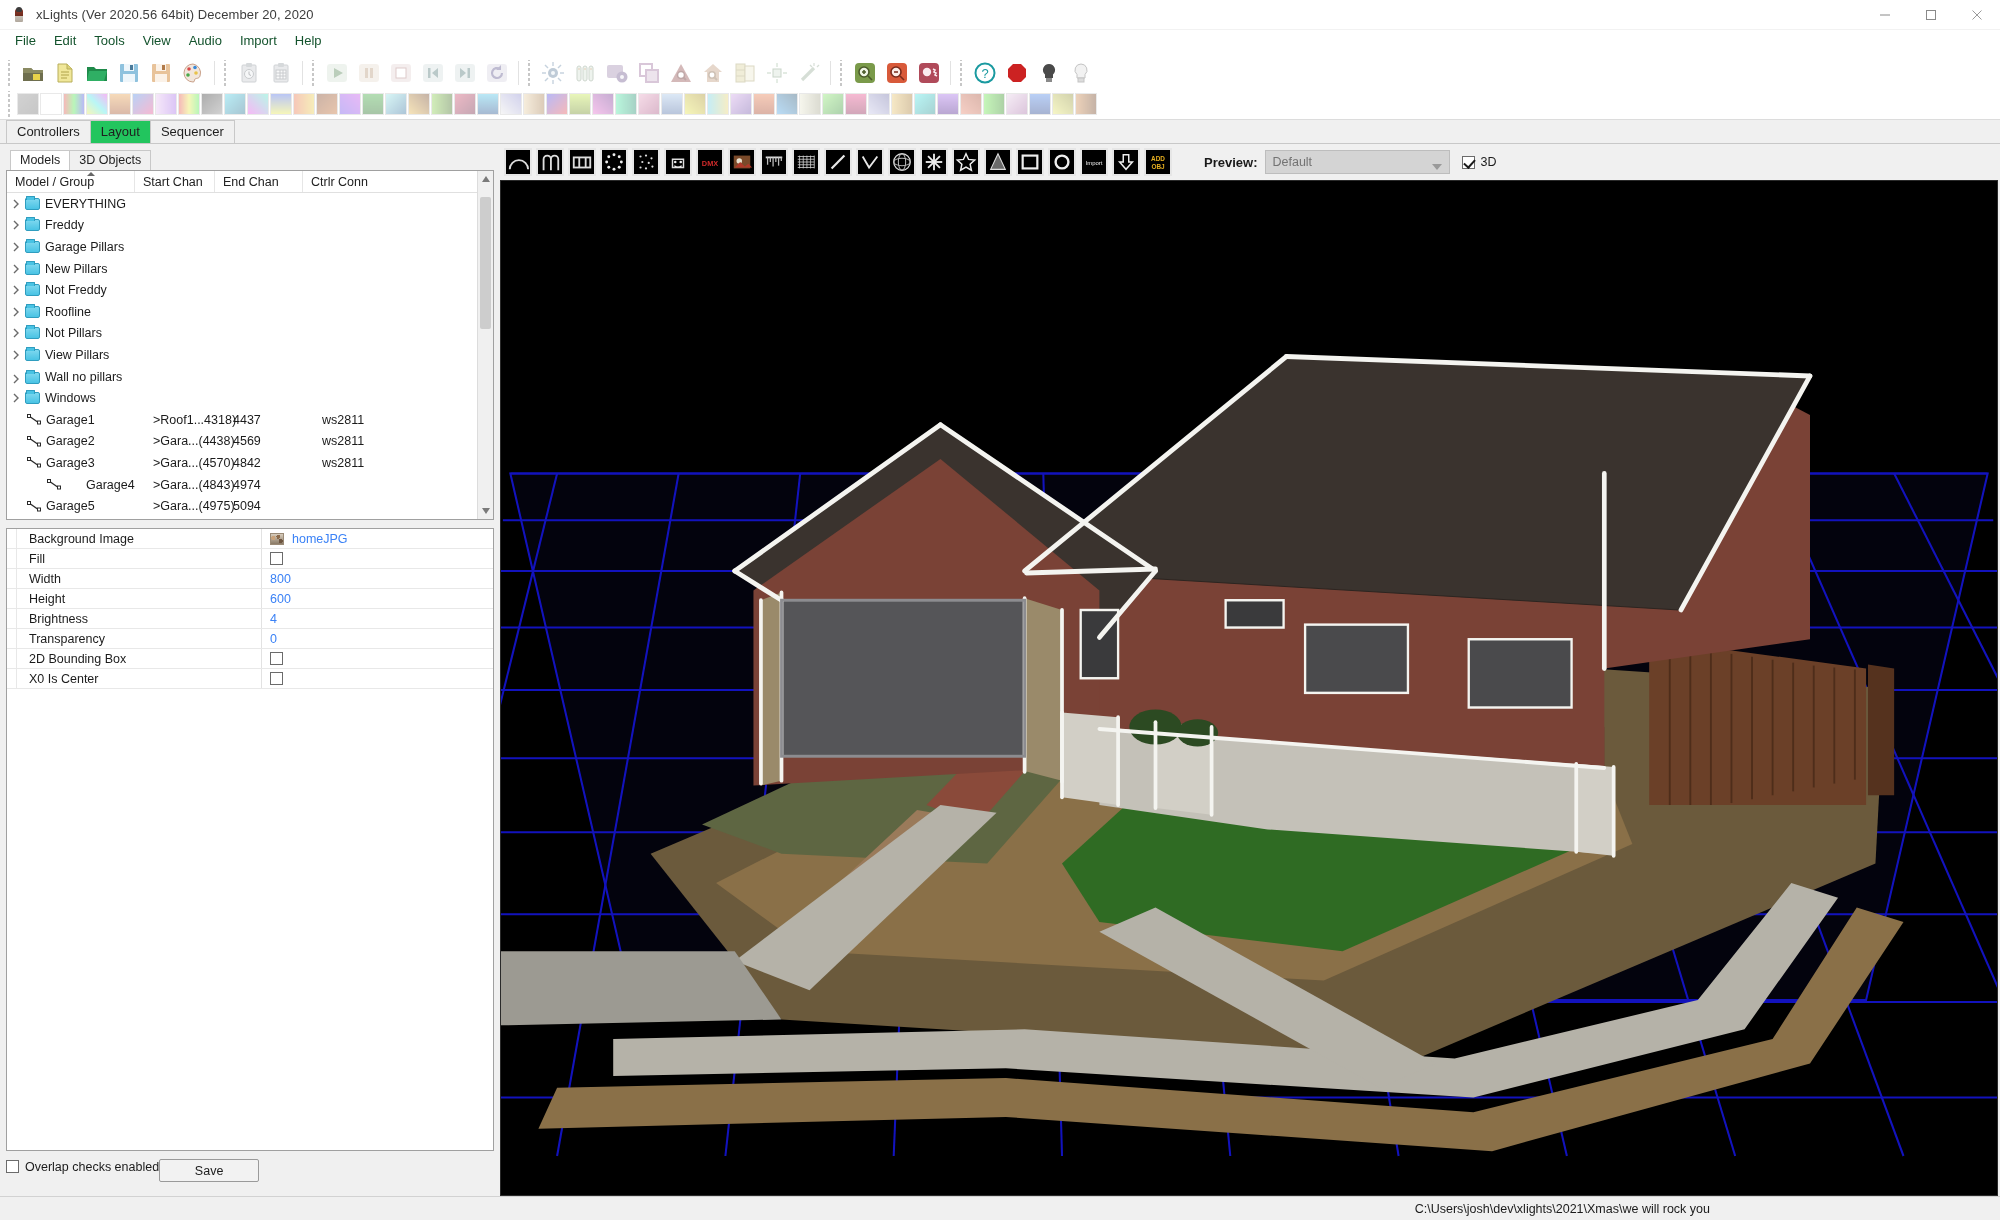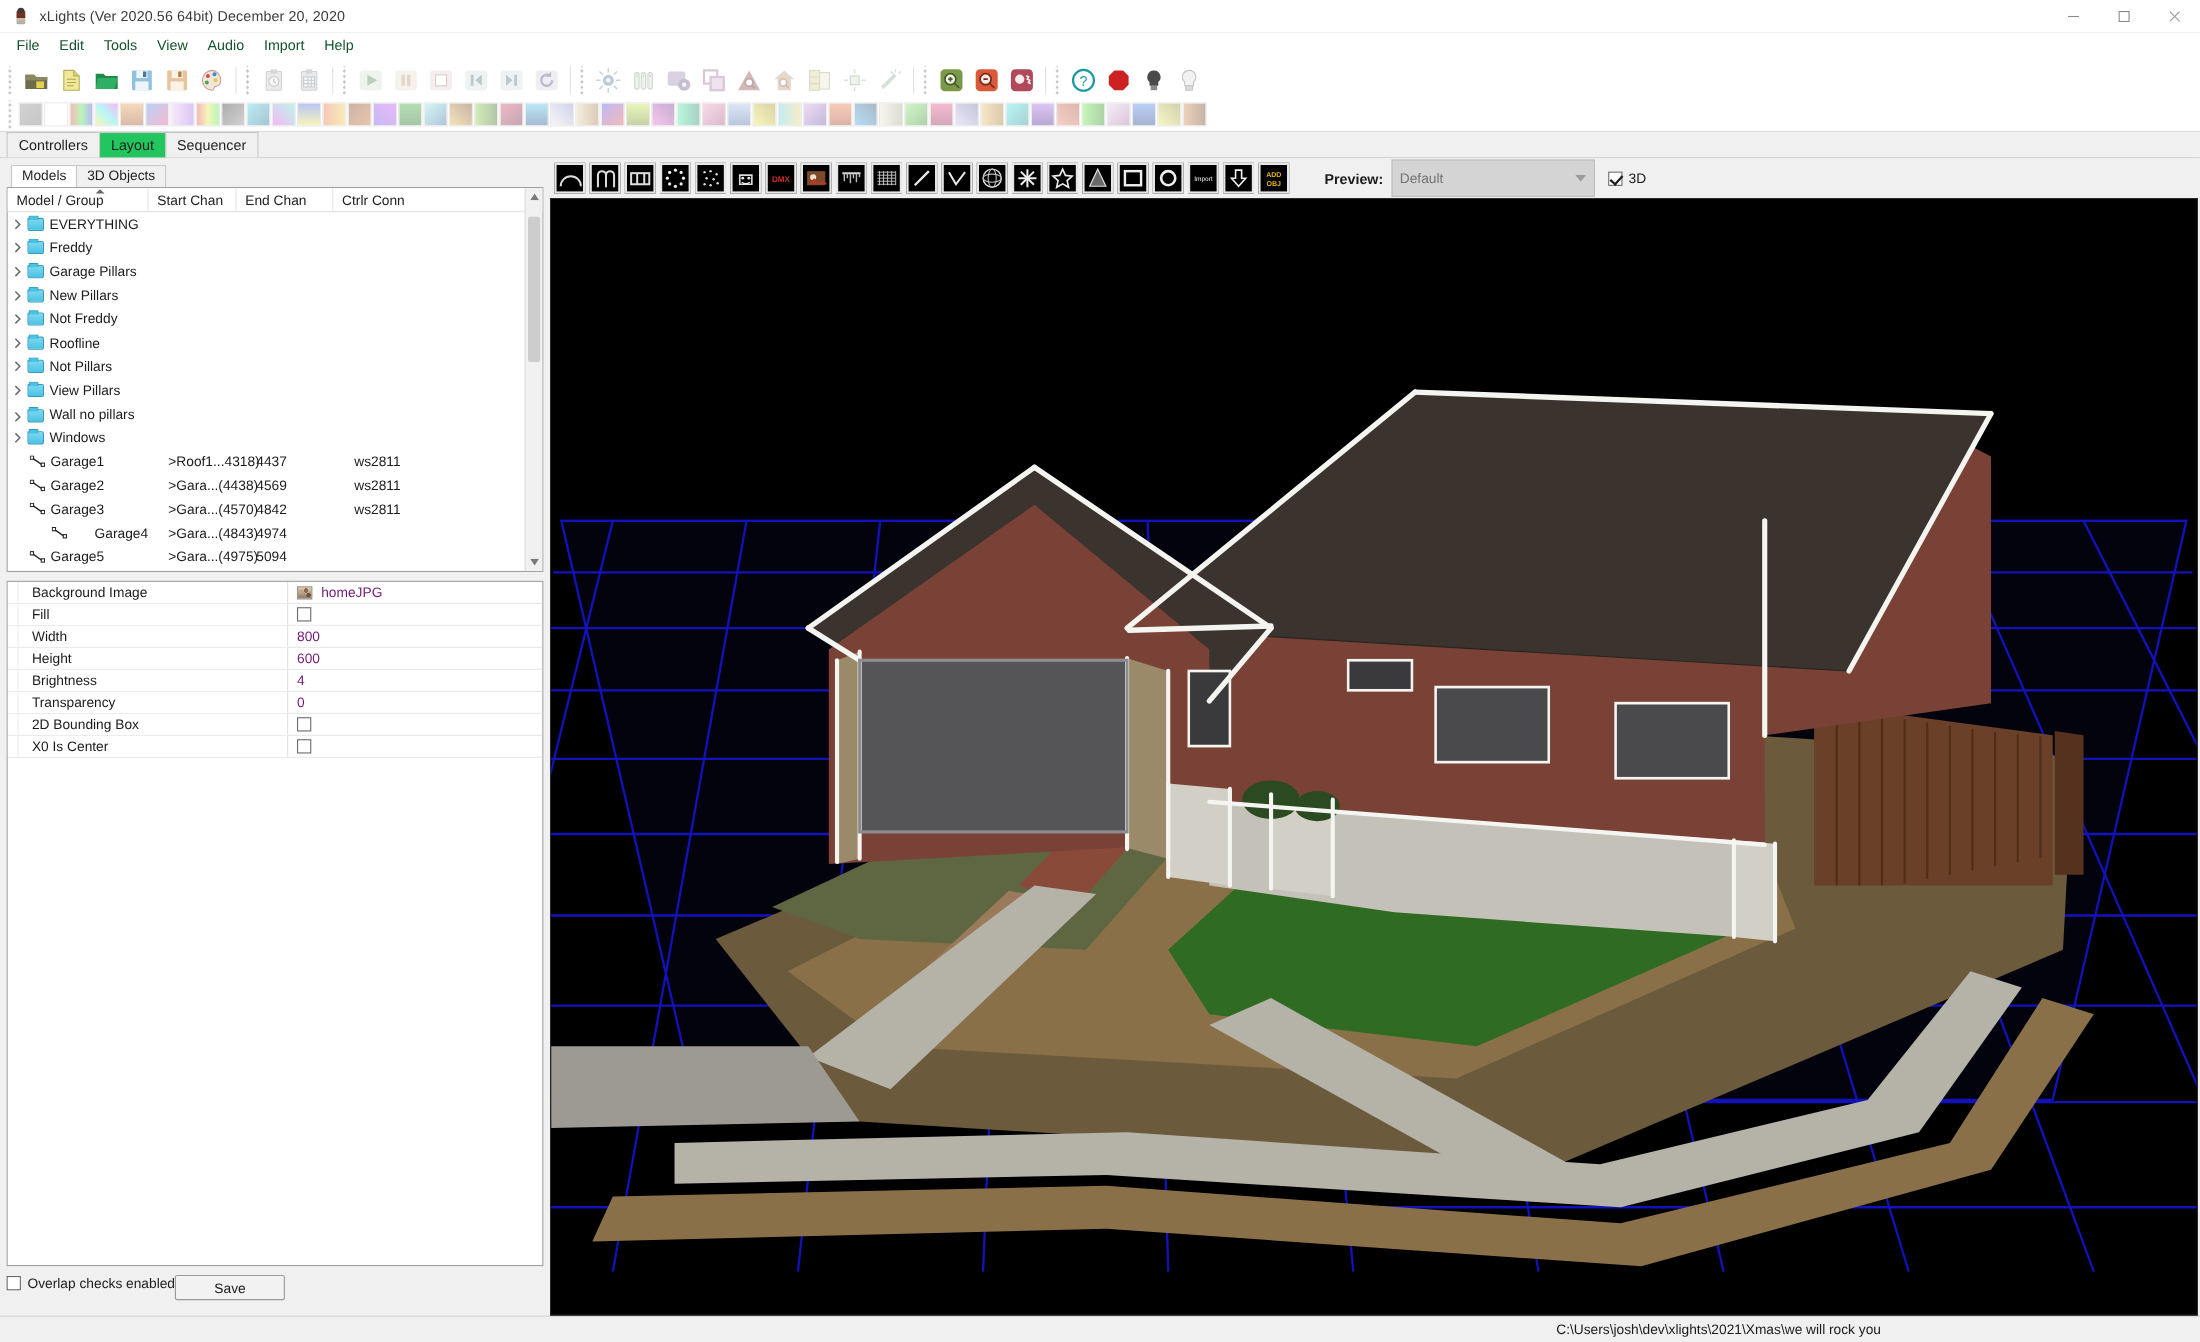--- a/index.html
+++ b/index.html
@@ -217,21 +217,21 @@
   .prow { display: flex; height: 20px; border-bottom: 1px solid #e8e8e8; }
   .pname {
     width: 245px; flex: 0 0 245px;
     font-size: 12.5px; color: #1b1b1b;
     display: flex; align-items: center; padding-left: 12px;
     border-right: 1px solid #e2e2e2;
     background: #ffffff;
   }
   .pval {
     flex: 1 1 auto; display: flex; align-items: center; padding-left: 8px;
-    font-size: 12.5px; color: #701a75;
+    font-size: 12.5px; color: #3b82f6;
   }
   .pgutter { width: 10px; flex: 0 0 10px; background: #ffffff; border-right: 1px solid #e8e8e8; }
   .cbox {
     width: 13px; height: 13px; border: 1px solid #6b6b6b; background:#fff;
     display:inline-block; vertical-align: middle;
   }
   .thumbimg {
     width: 14px; height: 12px; margin-right: 8px;
     background:
       radial-gradient(circle at 20% 40%, #c9a27a 0 2px, transparent 2px),
@@ -266,21 +266,21 @@
   .mtbi {
     width: 28px; height: 28px; margin-right: 4px;
     background: #000; border: 2px solid #e6e6e6;
     display:flex; align-items:center; justify-content:center;
     flex: 0 0 28px;
   }
   .mtbi svg { display:block; }
   .preview-right { margin-left: 28px; display:flex; align-items:center; }
   .preview-label { font-size: 13px; color: #1a1a1a; font-weight: bold; margin-right: 8px; }
   .preview-select {
-    width: 185px; height: 34px;
+    width: 185px; height: 24px;
     background: #d4d4d4; border: 1px solid #bdbdbd;
     display: flex; align-items: center; padding: 0 6px;
     font-size: 12.5px; color: #737373;
     position: relative;
   }
   .preview-select .chev {
     position: absolute; right: 7px; top: 8px;
   }
   .threed { display:flex; align-items:center; margin-left: 12px; font-size: 12.5px; color:#1b1b1b; }
   .cbox.checked { position: relative; }

